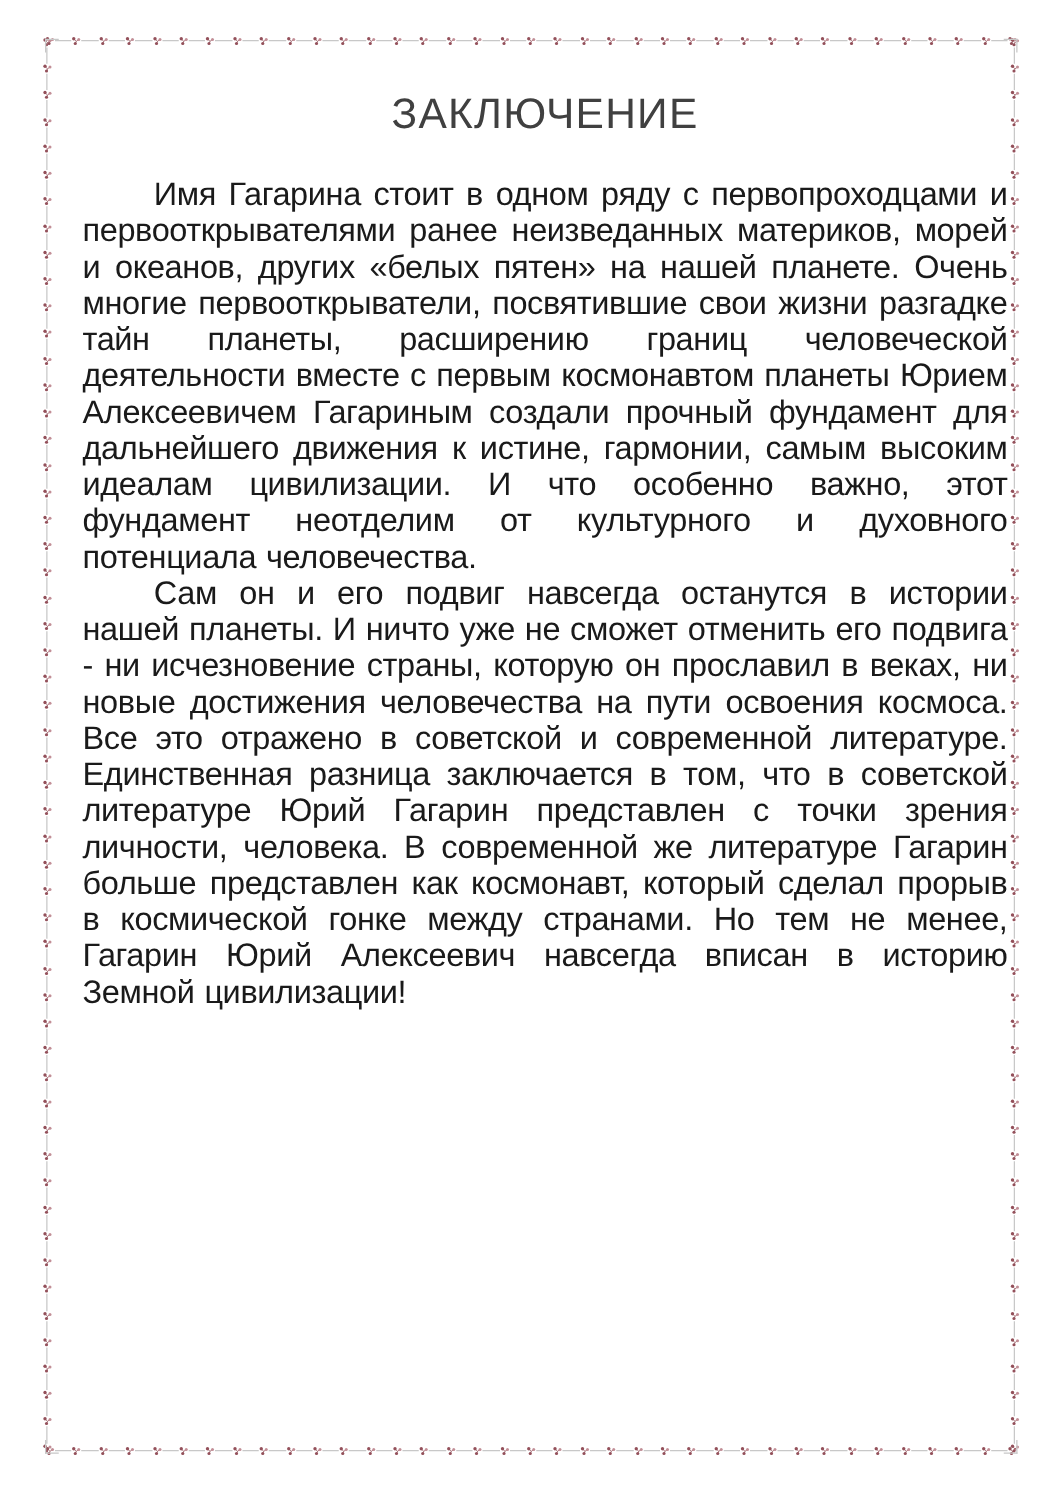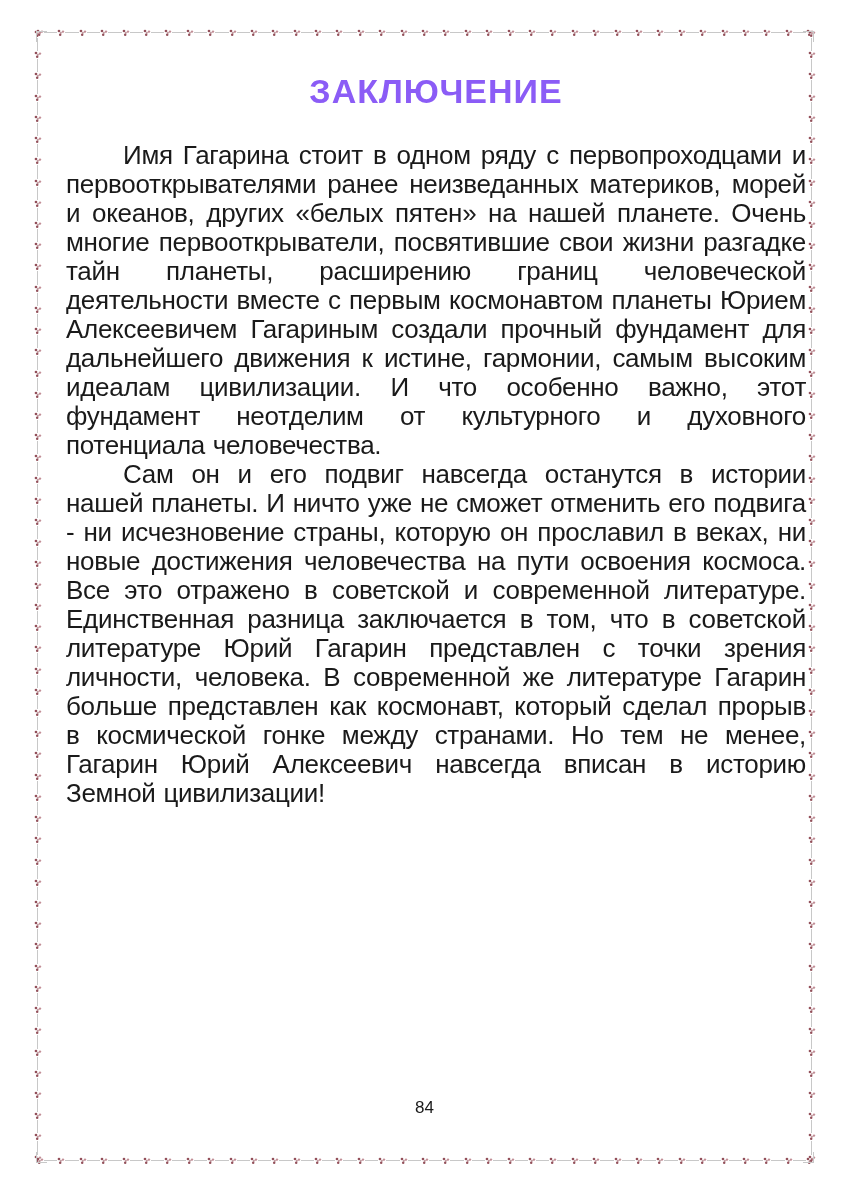--- a/index.html
+++ b/index.html
@@ -38,24 +38,24 @@
   
   .content {
     position: absolute;
     left: 66px;
     top: 72px;
     width: 740px;
   }
   .title {
     text-align: center;
     font-size: 34px;
-    font-weight: bold;
+    font-weight: normal;
     letter-spacing: 1px;
     margin: 0 0 30px 0;
-    color: #8b5cf6;
+    color: #404040;
   }
   .bodytext p {
     margin: 0;
     font-size: 26px;
     line-height: 29px;
     text-align: justify;
     text-indent: 57px;
     color: #1a1a1a;
     letter-spacing: -0.3px;
     word-spacing: 1px;
@@ -1360,15 +1360,14 @@
   <div class="corner" style="left: 803px; top: 1152px; border-right: 1px solid rgb(200, 200, 200); border-bottom: 1px solid rgb(200, 200, 200); border-top-color: rgb(200, 200, 200); border-left-color: rgb(200, 200, 200);"></div>
 
   <div class="content">
     <h1 class="title">ЗАКЛЮЧЕНИЕ</h1>
     <div class="bodytext">
       <p>Имя Гагарина стоит в одном ряду с первопроходцами и первооткрывателями ранее неизведанных материков, морей и океанов, других «белых пятен» на нашей планете. Очень многие первооткрыватели, посвятившие свои жизни разгадке тайн планеты, расширению границ человеческой деятельности вместе с первым космонавтом планеты Юрием Алексеевичем Гагариным создали прочный фундамент для дальнейшего движения к истине, гармонии, самым высоким идеалам цивилизации. И что особенно важно, этот фундамент неотделим от культурного и духовного потенциала человечества.</p>
       <p>Сам он и его подвиг навсегда останутся в истории нашей планеты. И ничто уже не сможет отменить его подвига - ни исчезновение страны, которую он прославил в веках, ни новые достижения человечества на пути освоения космоса. Все это отражено в советской и современной литературе. Единственная разница заключается в том, что в советской литературе Юрий Гагарин представлен с точки зрения личности, человека. В современной же литературе Гагарин больше представлен как космонавт, который сделал прорыв в космической гонке между странами. Но тем не менее, Гагарин Юрий Алексеевич навсегда вписан в историю Земной цивилизации!</p>
     </div>
   </div>
 
-  <div class="page-number">84</div>
 
 </div>
 
 </body></html>

